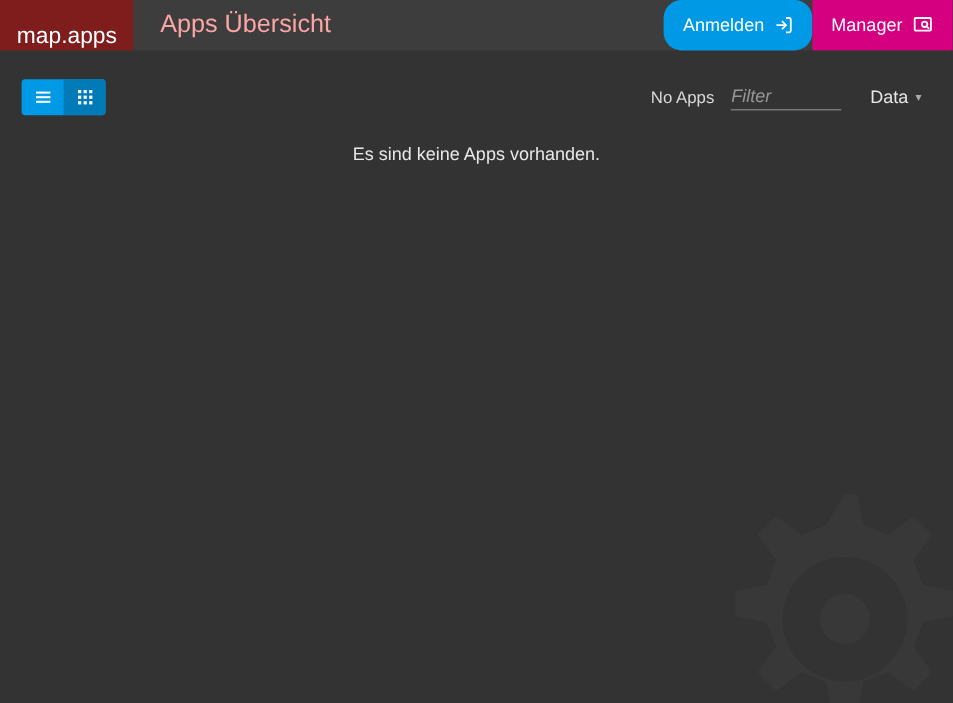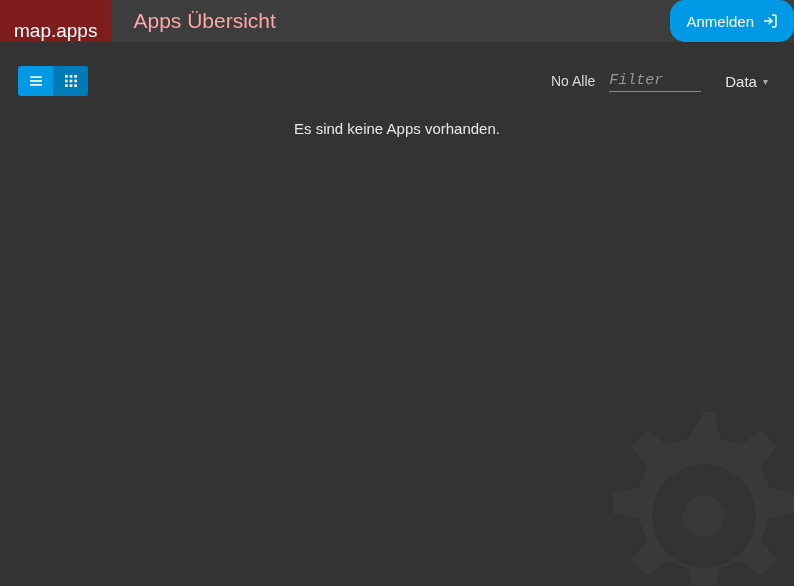--- a/index.html
+++ b/index.html
@@ -95,21 +95,20 @@
       background: transparent;
       border: none;
       border-bottom: 1px solid #888;
       color: #ffffff;
       font-size: 15px;
       font-style: italic;
       width: 92px;
       padding: 2px 0;
       outline: none;
       margin-right: 24px;
-      font-family: Liberation Mono, monospace;
     }
     .filter-input::placeholder {
       color: #969696;
       font-style: italic;
     }
     .dropdown {
       display: flex;
       align-items: center;
       gap: 6px;
       cursor: pointer;
@@ -150,20 +149,28 @@
   </div>
   <div class="page-title">
     <span>Apps Übersicht</span>
   </div>
   <div class="login-btn">
     <span>Anmelden</span>
     <svg class="icon-svg" width="16" height="16" viewBox="0 0 24 24" fill="none" stroke="currentColor" stroke-width="2.2">
       <path d="M15 3h4a2 2 0 0 1 2 2v14a2 2 0 0 1-2 2h-4"></path>
       <polyline points="10 17 15 12 10 7"></polyline>
       <line x1="15" y1="12" x2="3" y2="12"></line>
+    </svg>
+  </div>
+  <div class="manager-btn">
+    <span>Manager</span>
+    <svg class="icon-svg" width="18" height="18" viewBox="0 0 24 24" fill="none" stroke="currentColor" stroke-width="2">
+      <rect x="3" y="4" width="18" height="14" rx="1"></rect>
+      <circle cx="14" cy="11" r="3"></circle>
+      <line x1="16.2" y1="13.2" x2="19" y2="16"></line>
     </svg>
   </div>
 </div>
 
 <div class="toolbar">
   <div class="view-toggle">
     <div class="view-btn">
       <svg class="icon-svg" width="16" height="16" viewBox="0 0 24 24" fill="currentColor">
         <rect x="3" y="5" width="18" height="2.5"></rect>
         <rect x="3" y="10.75" width="18" height="2.5"></rect>
@@ -178,21 +185,21 @@
         <rect x="3" y="10" width="4" height="4"></rect>
         <rect x="10" y="10" width="4" height="4"></rect>
         <rect x="17" y="10" width="4" height="4"></rect>
         <rect x="3" y="17" width="4" height="4"></rect>
         <rect x="10" y="17" width="4" height="4"></rect>
         <rect x="17" y="17" width="4" height="4"></rect>
       </svg>
     </div>
   </div>
   <div class="spacer"></div>
-  <span class="no-data">No Alle</span>
+  <span class="no-data">No Apps</span>
   <input class="filter-input" type="text" placeholder="Filter" style="">
   <div class="dropdown">
     <span>Data</span>
     <span class="chevron">▾</span>
   </div>
 </div>
 
 <div class="empty-message">Es sind keine Apps vorhanden.</div>
 
 <svg class="gear-bg" viewBox="0 0 100 100" fill="#555">

